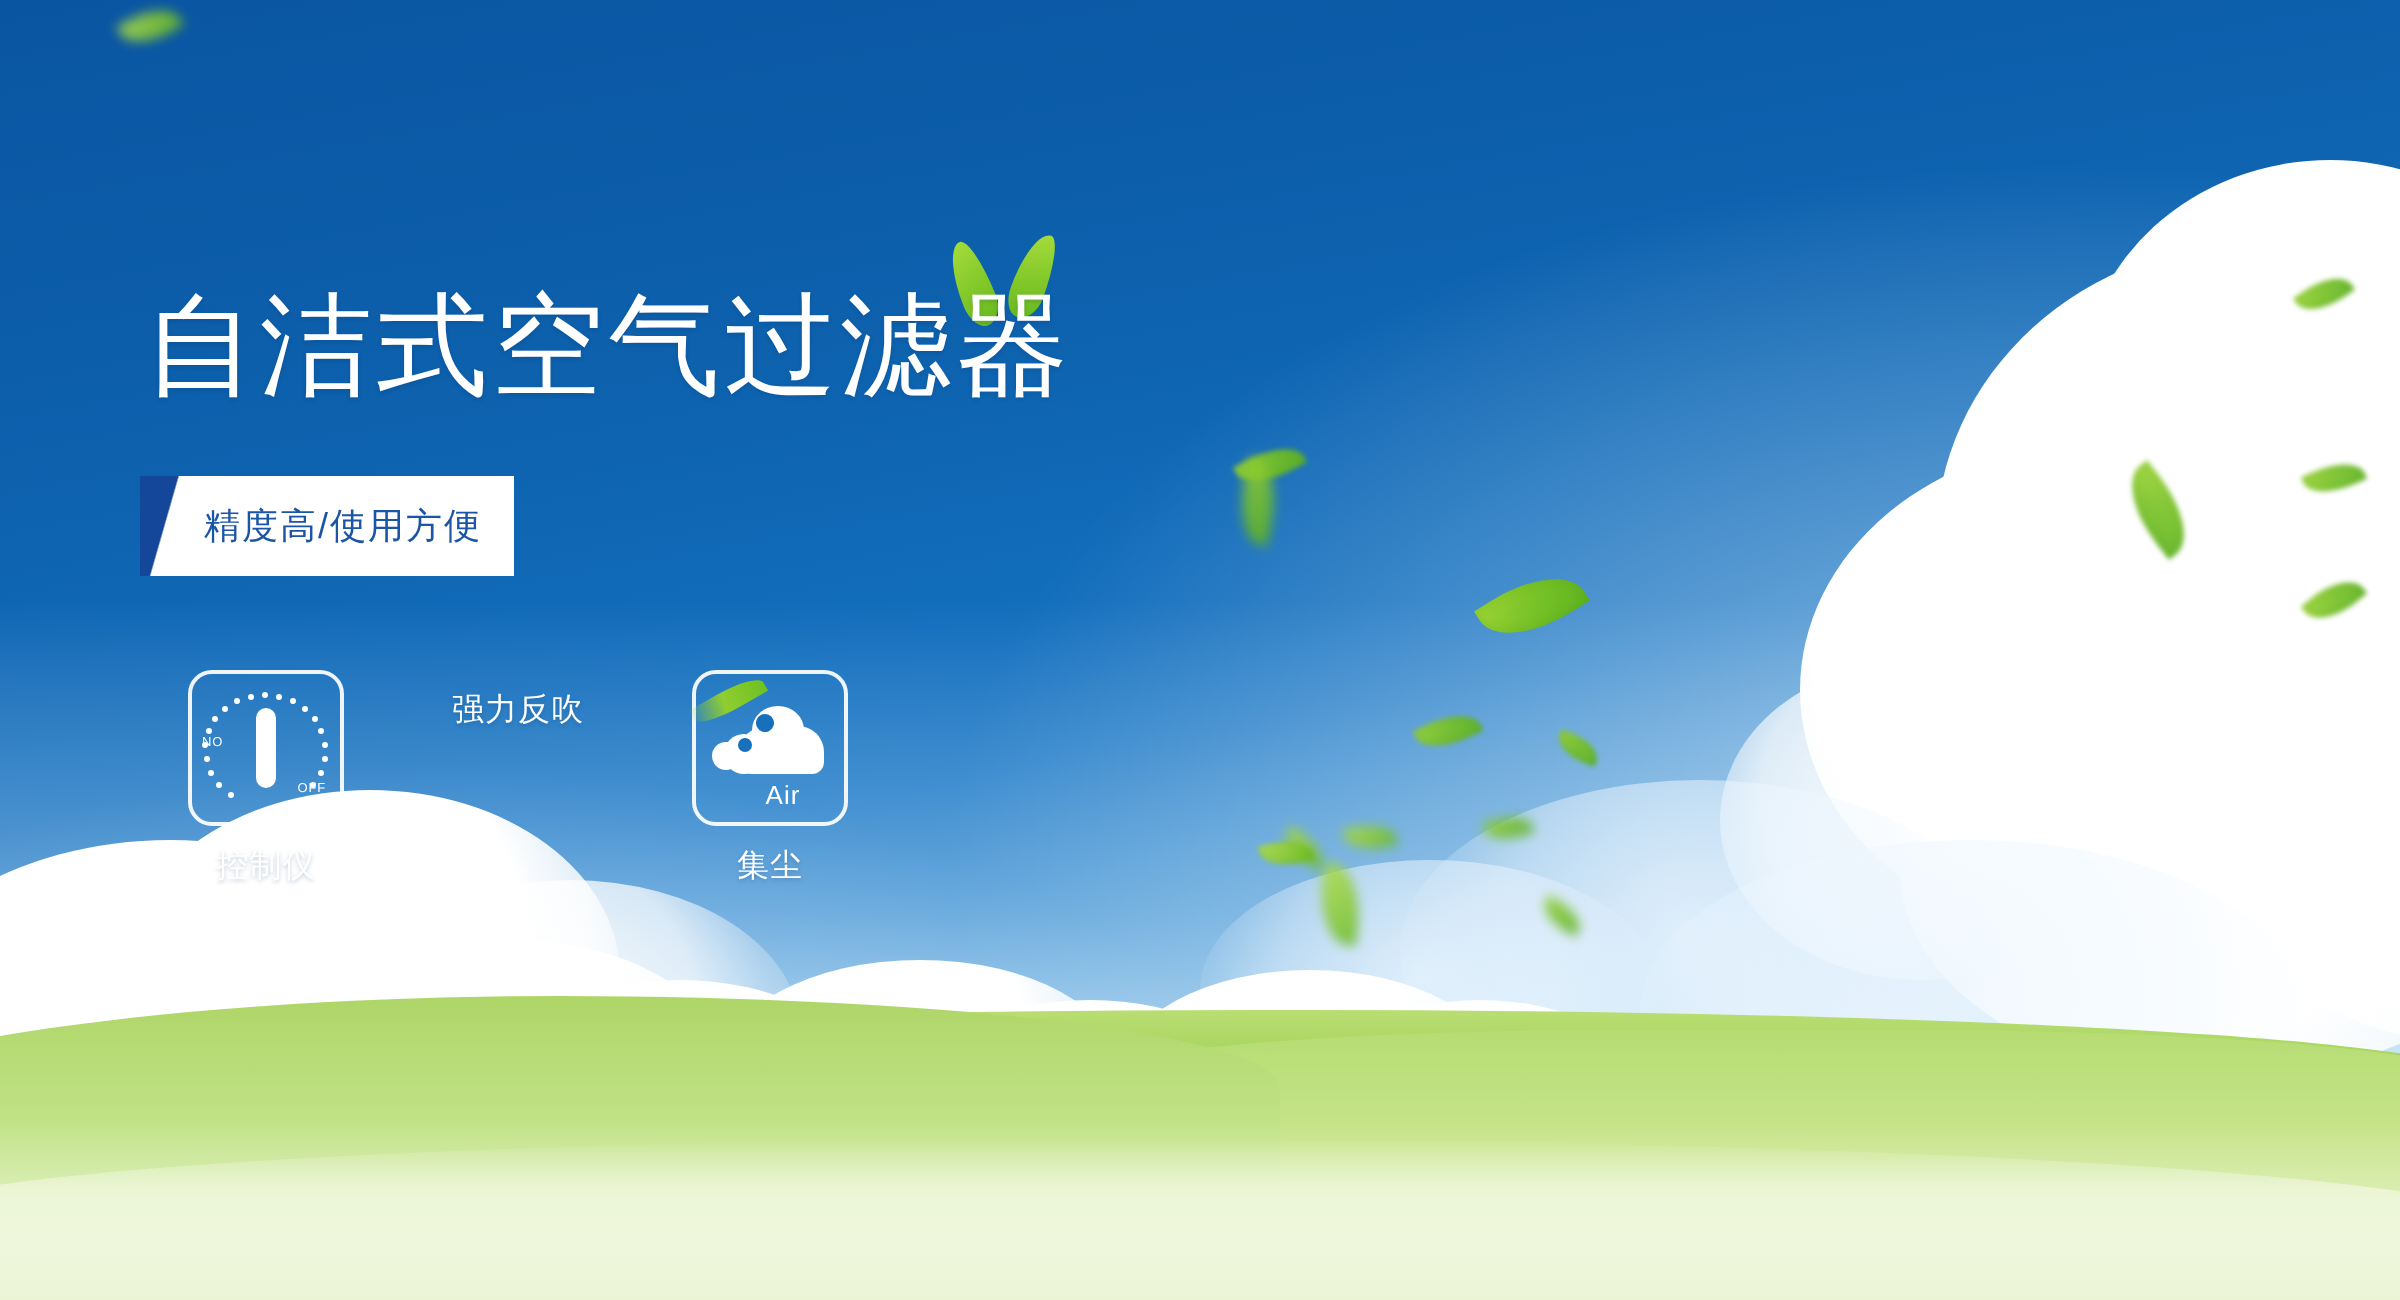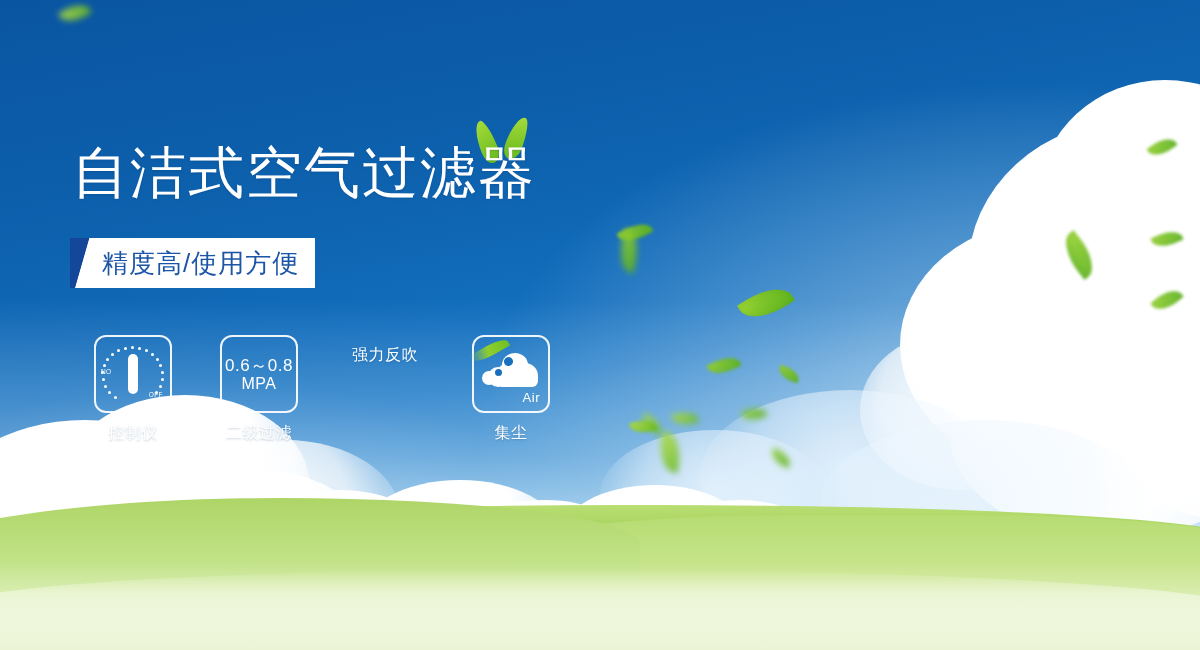--- a/index.html
+++ b/index.html
@@ -179,21 +179,21 @@
   .slogan-sep {
     width: 26px;
     background: linear-gradient(106deg, #14479a 0%, #14479a 47%, #ffffff 49%, #ffffff 100%);
   }
   .slogan-right {
     background: #ffffff;
     color: #1b55a6;
     display: flex;
     align-items: center;
     padding: 0 16px 0 6px;
-    font-size: 26px;
+    font-size: 18px;
     letter-spacing: 1px;
     white-space: nowrap;
   }
 
   
   .features {
     position: absolute;
     left: 70px;
     top: 335px;
     display: flex;
@@ -309,21 +309,21 @@
   }
   .cloudicon .notch2 {
     position: absolute; left: 13px; top: 22px;
     width: 7px; height: 7px;
     background: #1870bd;
     border-radius: 50%;
   }
   .cloudicon .airtext {
     position: absolute;
     left: 13px; right: 0; bottom: -4px;
-    text-align: right;
+    text-align: center;
     color: #ffffff;
     font-size: 13px;
     letter-spacing: .5px;
   }
   .cloudicon .streak {
     position: absolute;
     left: -12px; top: -2px;
     width: 40px; height: 11px;
     background: linear-gradient(100deg, rgba(140,205,50,0) 0%, #8fce2f 45%, #6fc022 100%);
     border-radius: 0 60% 0 60%;
@@ -422,29 +422,20 @@
           <div class="dot" style="left:7px;  top:45px;"></div>
           <div class="dot" style="left:13px; top:50px;"></div>
           <div class="needle"></div>
           <div class="lbl no">NO</div>
           <div class="lbl off">OFF</div>
         </div>
       </div>
       <div class="feature-label">控制仪</div>
     </div>
 
-    <div class="feature">
-      <div class="feature-box">
-        <div class="feature-text">
-          <span>0.6～0.8</span>
-          <span class="small">MPA</span>
-        </div>
-      </div>
-      <div class="feature-label">二级过滤</div>
-    </div>
 
 
     <div class="feature">
       <div class="feature-label">强力反吹</div>
     </div>
 
     <div class="feature">
       <div class="feature-box">
         <div class="cloudicon">
           <div class="streak"></div>

